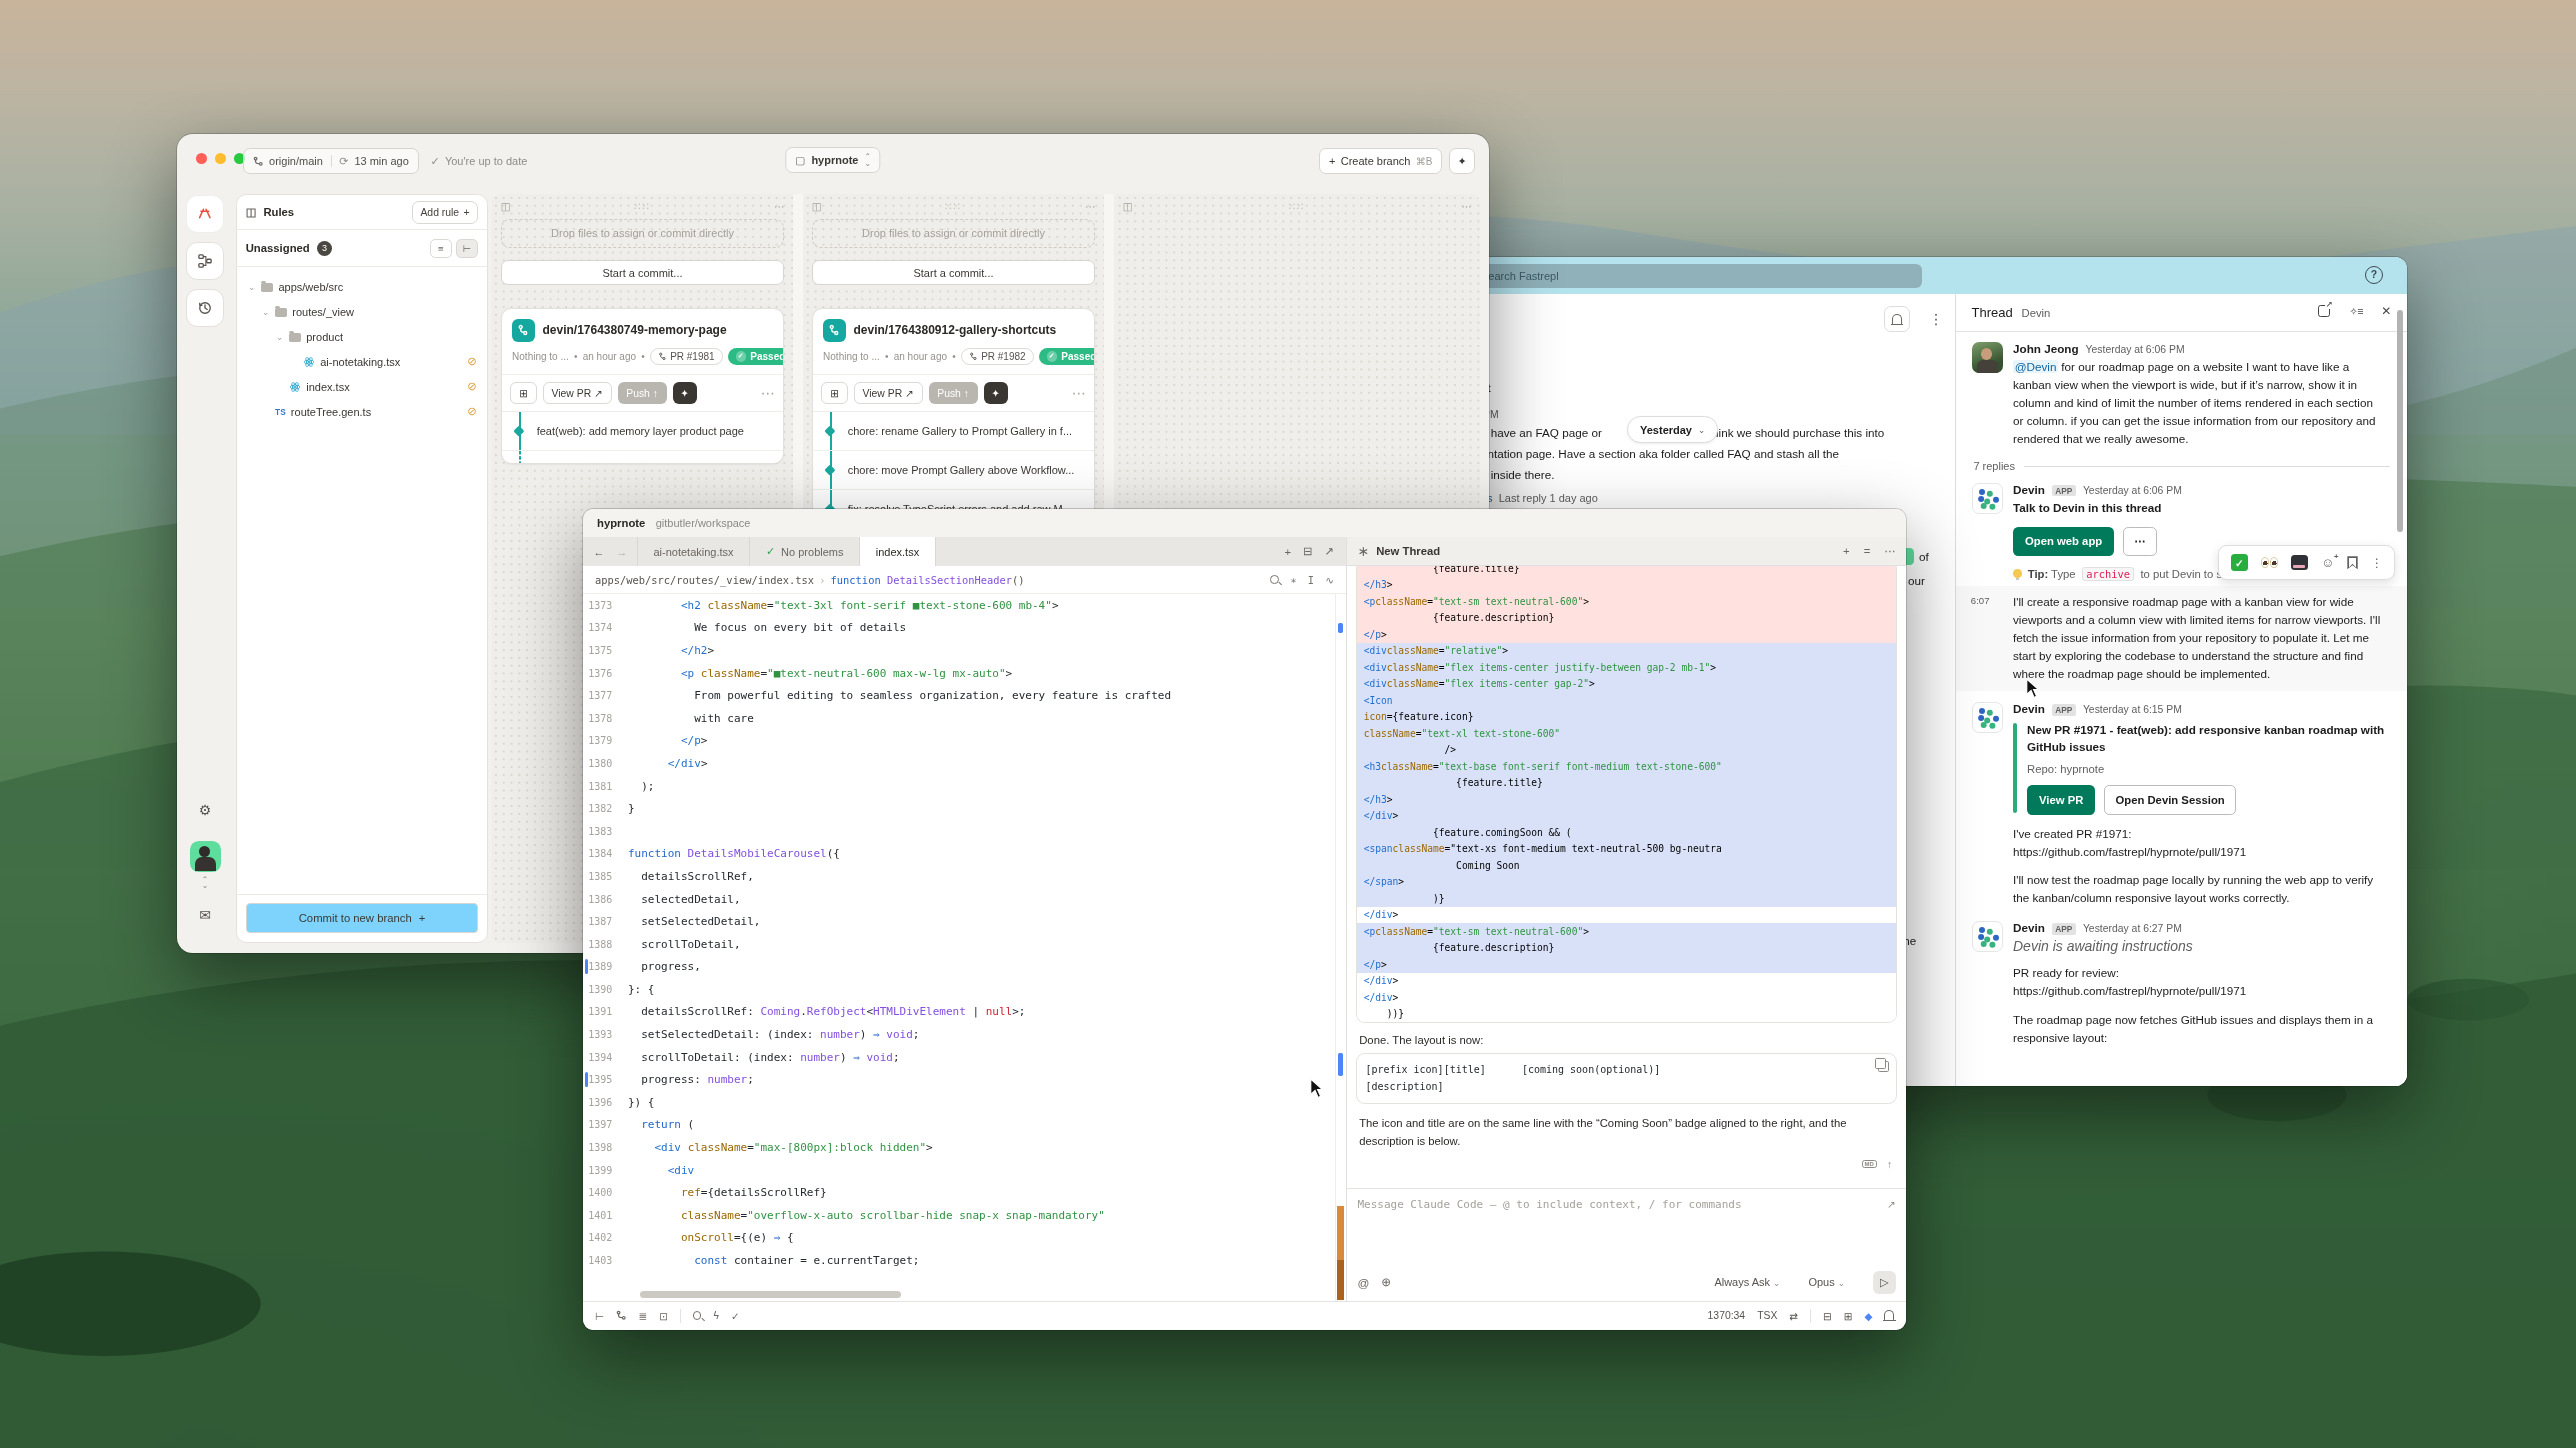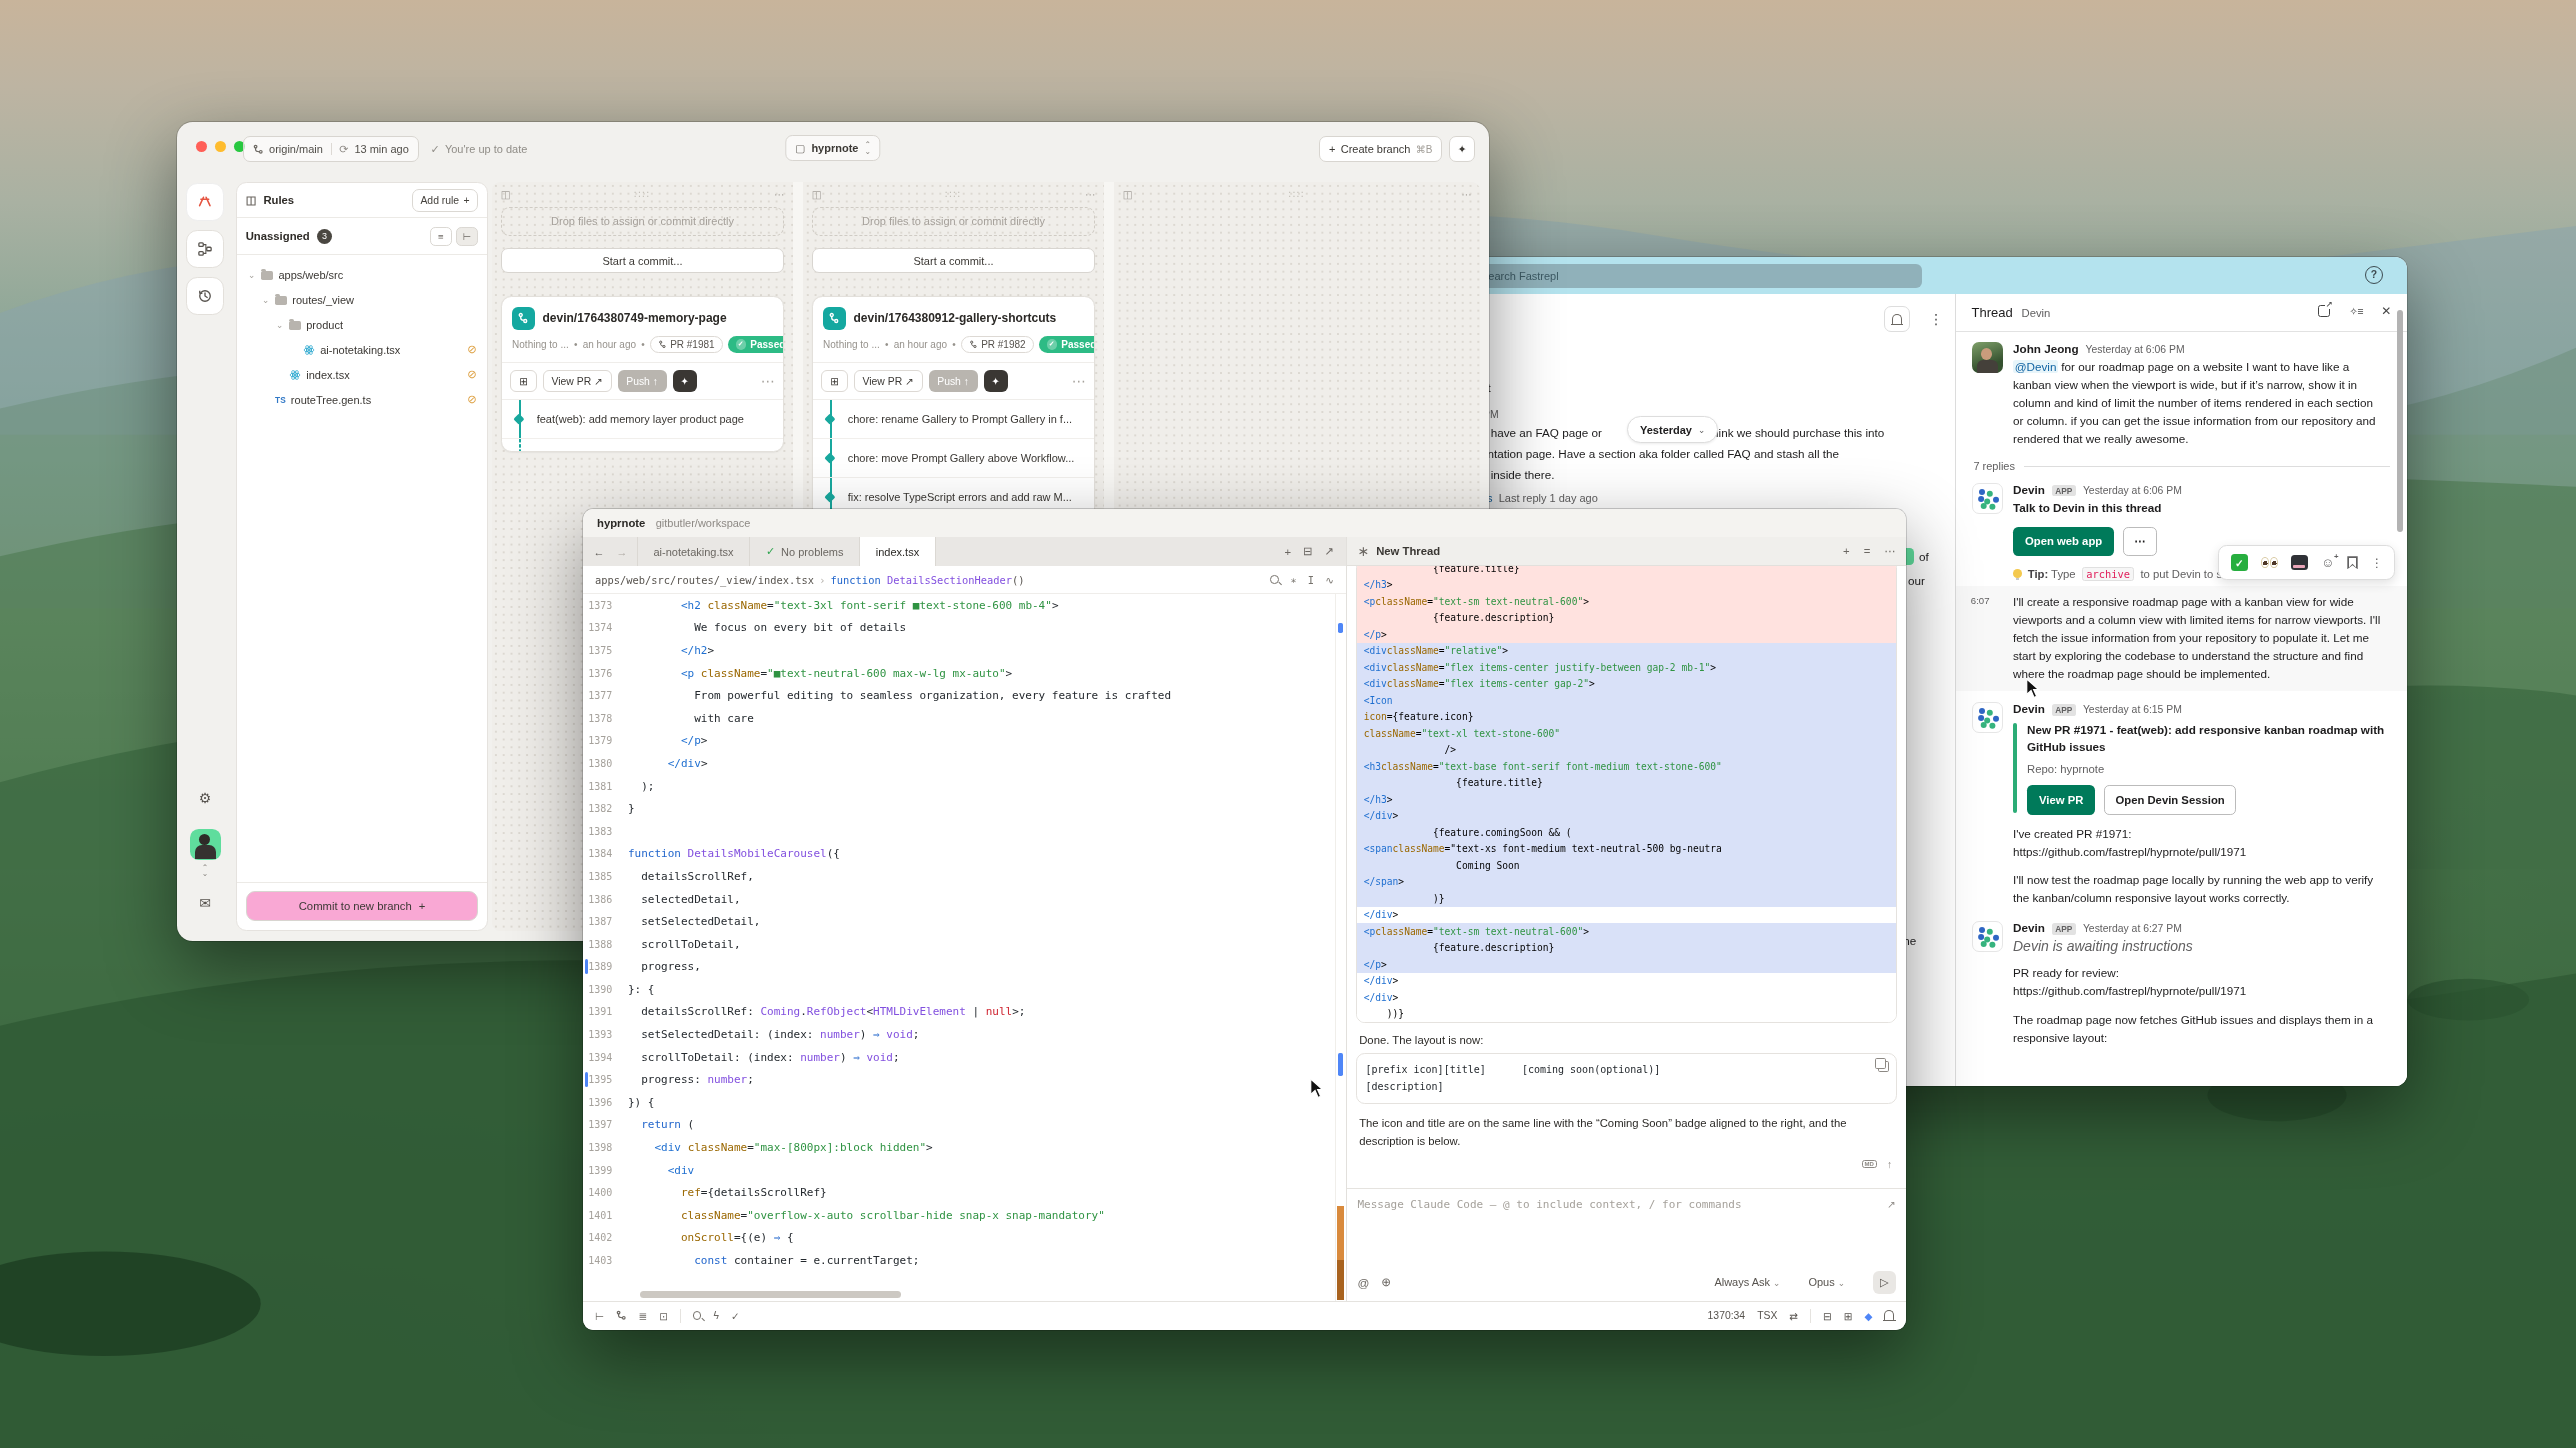--- a/index.html
+++ b/index.html
@@ -11,21 +11,21 @@
 #wallpaper{position:absolute;inset:0;background:
  radial-gradient(782px 435px at 78% 62%, rgba(150,190,95,.38), transparent 70%),
  radial-gradient(1043px 608px at 8% 100%, rgba(10,36,18,.55), transparent 70%),
  linear-gradient(180deg,#c8b49b 0%,#bdb4a2 6%,#a9b1a2 14%,#90a898 22%,#7da08b 31%,#6f956f 42%,#5c865c 54%,#4a7549 68%,#3b6540 82%,#2e5434 100%);}
 #wallpaper svg{position:absolute;left:0;top:0}
 
 
 .window{position:absolute;border-radius:12px;box-shadow:0 26px 70px rgba(0,0,0,.45),0 0 0 0.9px rgba(0,0,0,.18);background:#fff}
 
 
-#win-git{left:177px;top:122px;width:1312px;height:819px;background:#f2f1ee;border-radius:15.6px;z-index:2;overflow:hidden}
+#win-git{left:177px;top:134px;width:1312px;height:819px;background:#f2f1ee;border-radius:15.6px;z-index:2;overflow:hidden}
 .traffic{position:absolute;left:19px;top:19px;display:flex;gap:7.8px}
 .traffic i{width:11.3px;height:11.3px;border-radius:50%;display:block}
 .tl-red{background:#ff5f57}.tl-yellow{background:#febc2e}.tl-green{background:#28c840}
 .git-topbar{height:54px;display:flex;align-items:center;padding-left:66px;padding-right:14px;position:relative}
 .pill{display:inline-flex;align-items:center;gap:6px;border:0.9px solid #d8d5d0;border-radius:7px;background:rgba(255,255,255,.6);height:26px;padding:0 8.7px;font-size:11px;color:#514e49}
 .pill .sep{width:0.9px;height:12px;background:#ddd9d4;margin:0 1.7px}
 .muted{color:#8d8984}
 .uptodate{margin-left:12px;font-size:11px;color:#908d87;display:flex;gap:5.2px;align-items:center}
 .center-pill{position:absolute;left:50%;transform:translateX(-50%);top:13px}
 .btn{display:inline-flex;align-items:center;gap:5.2px;border:0.9px solid #d8d5d0;background:#fff;border-radius:7px;height:26px;padding:0 8.7px;font-size:11px;color:#3c3935}
@@ -49,21 +49,21 @@
 .toggle{width:22.6px;height:19px;border:0.9px solid #dbd8d3;border-radius:5.2px;display:inline-flex;align-items:center;justify-content:center;font-size:9.6px;color:#6d6963;background:#fff}
 .toggle.active{background:#edebe7}
 .tree{padding:7px 5.2px;flex:1}
 .trow{height:25px;display:flex;align-items:center;gap:5.2px;font-size:11px;color:#3a3733}
 .trow .chev{color:#a5a19b;font-size:8.7px;width:8.7px;text-align:center}
 .ic-folder{width:12px;height:8.7px;background:#b8b4ae;border-radius:1.7px;position:relative;margin-top:1.7px}
 .ic-folder::before{content:"";position:absolute;left:0;top:-2.6px;width:5.2px;height:2.6px;background:#b8b4ae;border-radius:1.7px 1.7px 0 0}
 .ic-ts{font-weight:bold;font-size:8.3px;color:#3178c6;letter-spacing:0}
 .mod-dot{margin-left:auto;color:#dd9f3f;font-size:11.3px;margin-right:5.2px}
 .sb-foot{border-top:0.9px solid #eceae6;padding:8.7px}
-.commit-new{width:100%;height:29.5px;border:0.9px solid #d8d5d0;border-radius:9px;background:#f9a8d4;font-size:11.3px;color:#3c3935;display:flex;align-items:center;justify-content:center;gap:7px}
+.commit-new{width:100%;height:29.5px;border:0.9px solid #d8d5d0;border-radius:4px;background:#7dd3fc;font-size:11.3px;color:#3c3935;display:flex;align-items:center;justify-content:center;gap:7px}
 .lanes{position:absolute;left:315px;top:4.3px;right:8.7px;bottom:10.4px;background-color:#f0eeea;background-image:radial-gradient(#dcd8d1 1px,transparent 1.1px);background-size:7.8px 7.8px;border-radius:8.7px}
 .lane{position:absolute;top:0;bottom:0}
 .lane-sep{position:absolute;top:0;bottom:0;width:10.4px;background:#f7f6f3}
 .lane-head{height:22.6px;display:flex;align-items:center;color:#a5a19b;font-size:10.4px;padding:0 8.7px}
 .lane-inner{padding:0 8.7px}
 .dropzone{border:1.3px dashed #cfcbc4;border-radius:8.7px;height:29.5px;display:flex;align-items:center;justify-content:center;font-size:11px;color:#a5a09a;margin-top:1.7px}
 .start-commit{margin-top:12px;height:25px;border:0.9px solid #d8d5d0;border-radius:7px;background:#fff;display:flex;align-items:center;justify-content:center;font-size:11px;color:#3c3935}
 .branch-card{margin-top:22.6px;background:#fff;border:0.9px solid #e3e0db;border-radius:10.4px;box-shadow:0 0.9px 1.7px rgba(0,0,0,.05);overflow:hidden}
 .bc-head{padding:10.4px 10.4px 0;display:flex;align-items:center;gap:7.8px}
 .bc-ic{width:22.6px;height:22.6px;border-radius:6px;background:#14a8a0;display:flex;align-items:center;justify-content:center;flex:none}

